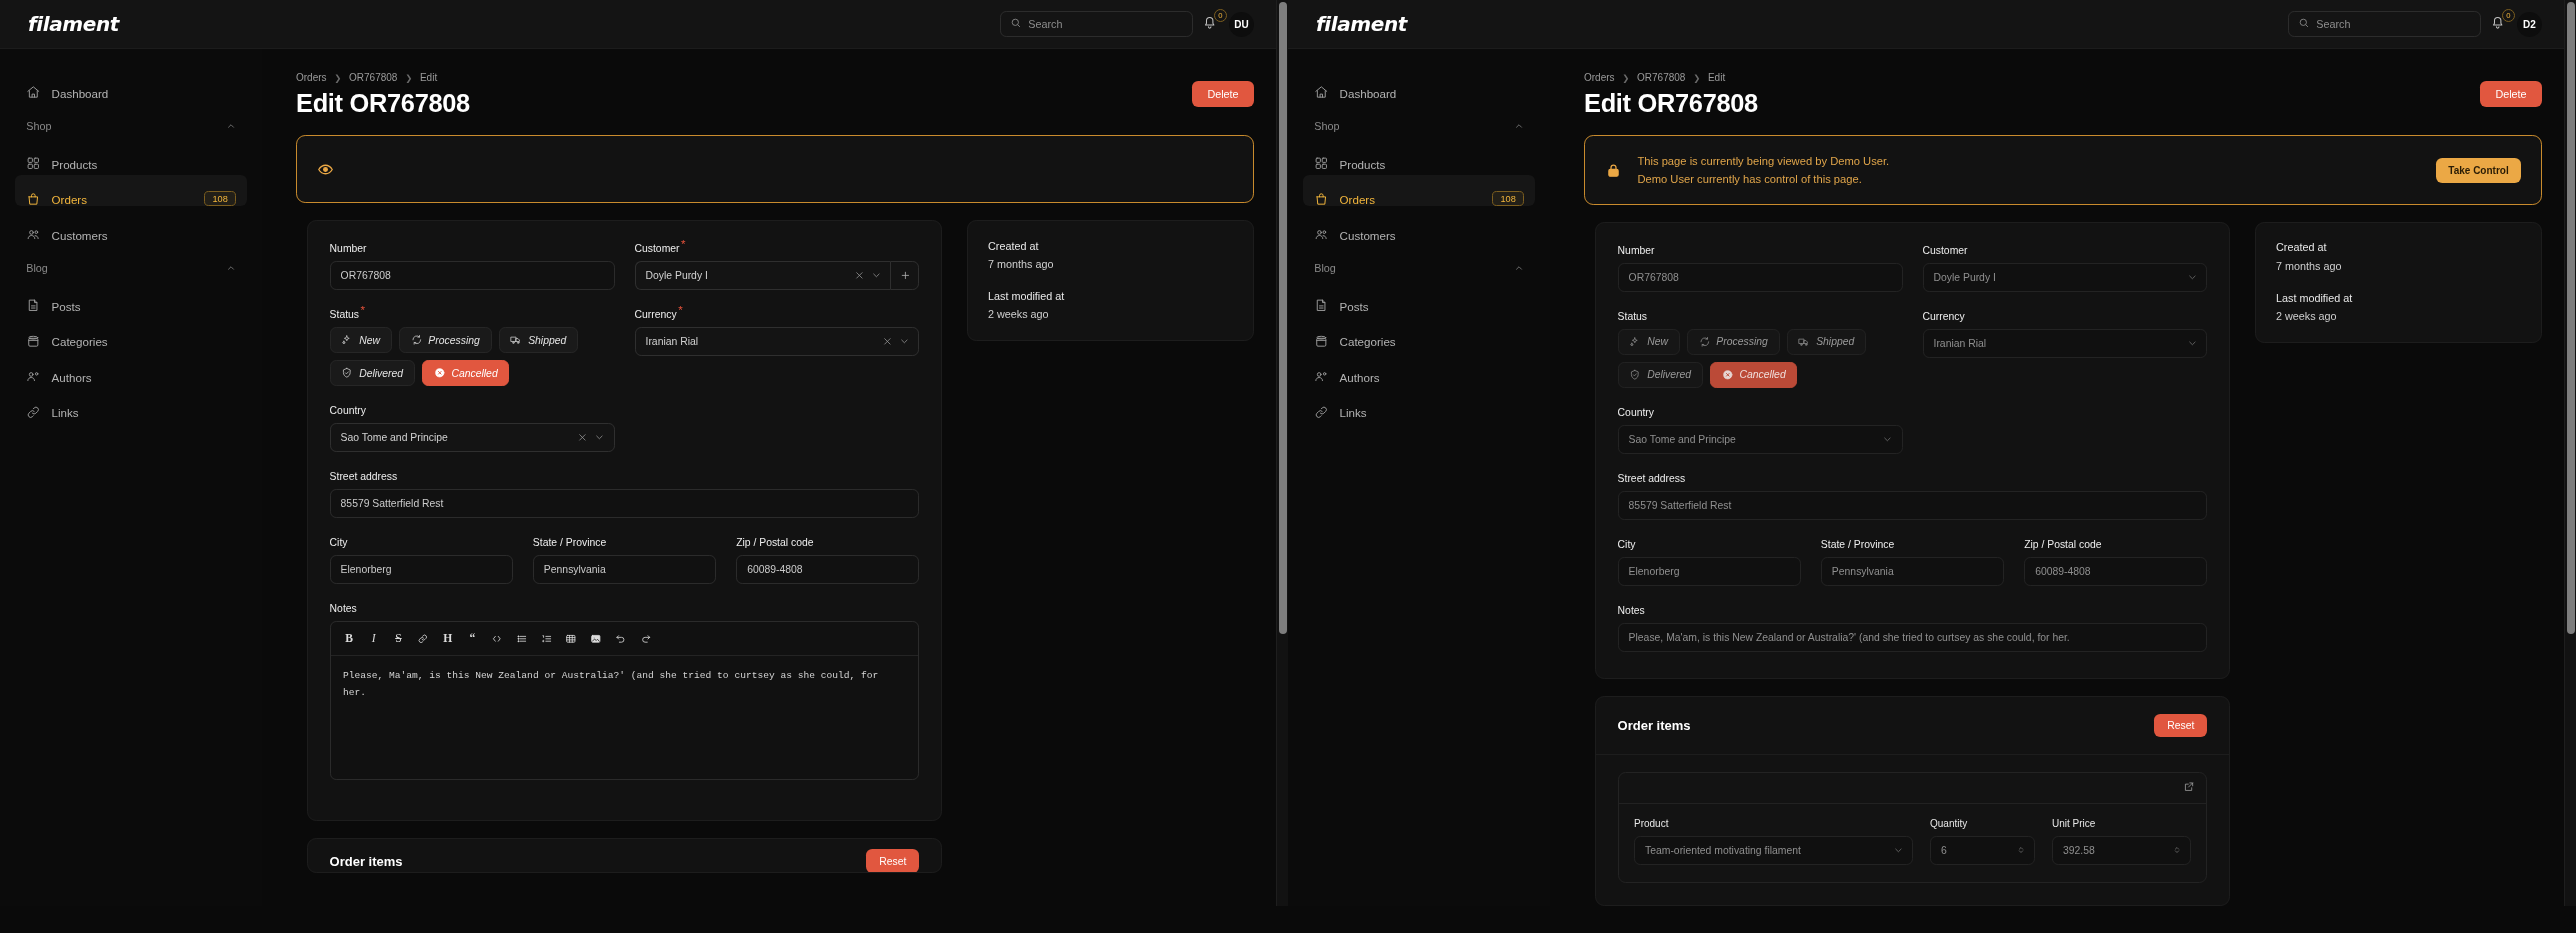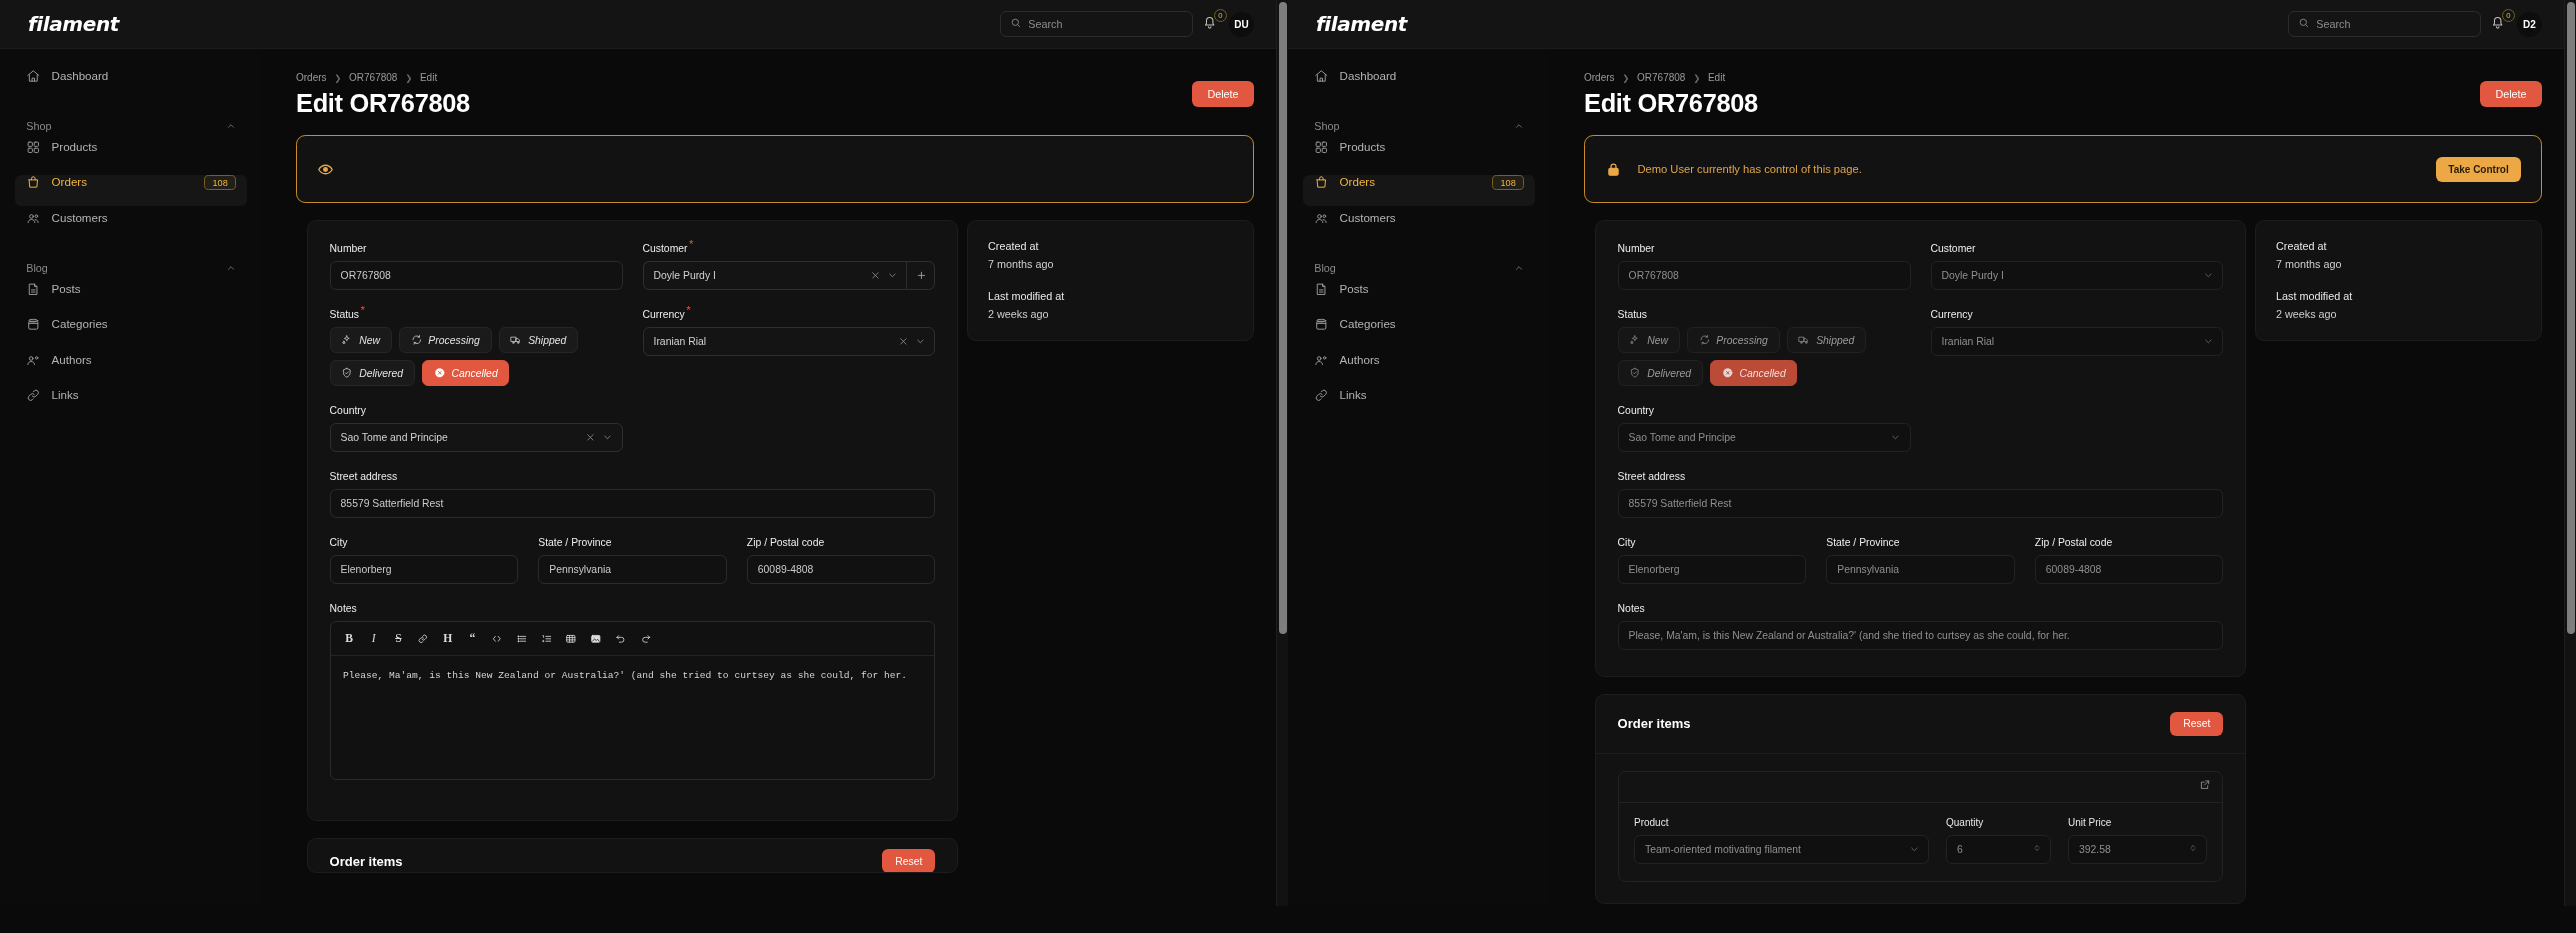--- a/index.html
+++ b/index.html
@@ -51,21 +51,21 @@
     background: #141414;
     border-bottom: 0.8px solid #1c1c1c;
   }
   .brand-logo {
     font-family: "DejaVu Sans", sans-serif;
     font-style: italic; font-weight: 700;
     font-size: 20px; color: #ffffff; letter-spacing: -0.4px;
   }
   .sidebar-nav { padding: 20px 15.4px 0 15.4px; flex: 1 1 auto; }
   .nav-item {
-    display: flex; align-items: flex-start; gap: 10.8px;
+    display: flex; align-items: flex-end; gap: 10.8px;
     height: 31px; padding: 0 10.8px;
     border-radius: 6.2px; margin-bottom: 4.6px;
     color: #b4b4b4; font-size: 11.6px;
     cursor: pointer;
   }
   .nav-item .ic { width: 14.6px; height: 14.6px; flex: 0 0 14.6px; display:block; }
   .nav-item .ic svg { width: 14.6px; height: 14.6px; display:block; stroke: #9a9a9a; fill: none; stroke-width: 1.6; stroke-linecap: round; stroke-linejoin: round; }
   .nav-item.active { background: #161616; color: #f3b63c; }
   .nav-item.active .ic svg { stroke: #f3b63c; }
   .nav-label { flex: 1 1 auto; }
@@ -147,21 +147,21 @@
   .banner-ic svg { width: 17px; height: 17px; }
   .banner-txt { flex: 1 1 auto; color: #e0a54a; font-size: 11.2px; line-height: 1.65; }
   .btn-take-control {
     background: #eba845; color: #2a1c05; border: none;
     border-radius: 6.2px; padding: 7px 12.3px;
     font-size: 10px; font-weight: 600; cursor: pointer;
     white-space: nowrap;
   }
 
   
-  .cols { display: flex; gap: 9px; margin-top: 17px; padding-left: 11px; }
+  .cols { display: flex; gap: 25px; margin-top: 17px; padding-left: 11px; }
   .col-main { flex: 1 1 auto; min-width: 0; }
   .col-side { flex: 0 0 287px; }
 
   .card {
     background: #121212; border: 0.8px solid #1d1d1d;
     border-radius: 9.2px;
   }
   .card-pad { padding: 20px 21.6px 23px 21.6px; }
   .side-card-pad { padding: 18.5px 20px 20px 20px; }
 
@@ -834,20 +834,21 @@
           </div>
 
           <div class="banner">
             <span class="banner-ic">
               <svg viewBox="0 0 24 24" fill="none" stroke="#eba845" stroke-width="1.8">
                   <rect x="5.5" y="10.5" width="13" height="9.5" rx="2" fill="#eba845"></rect>
                   <path d="M8.5 10.5V7.8a3.5 3.5 0 0 1 7 0v2.7"></path>
                 </svg>
             </span>
             <div class="banner-txt">
+              <div>This page is currently being viewed by Demo User.</div>
               <div>Demo User currently has control of this page.</div>
             </div>
             <button class="btn-take-control">Take Control</button>
           </div>
 
           <div class="cols">
 
             <div class="col-main">
               <div class="card card-pad">
 

